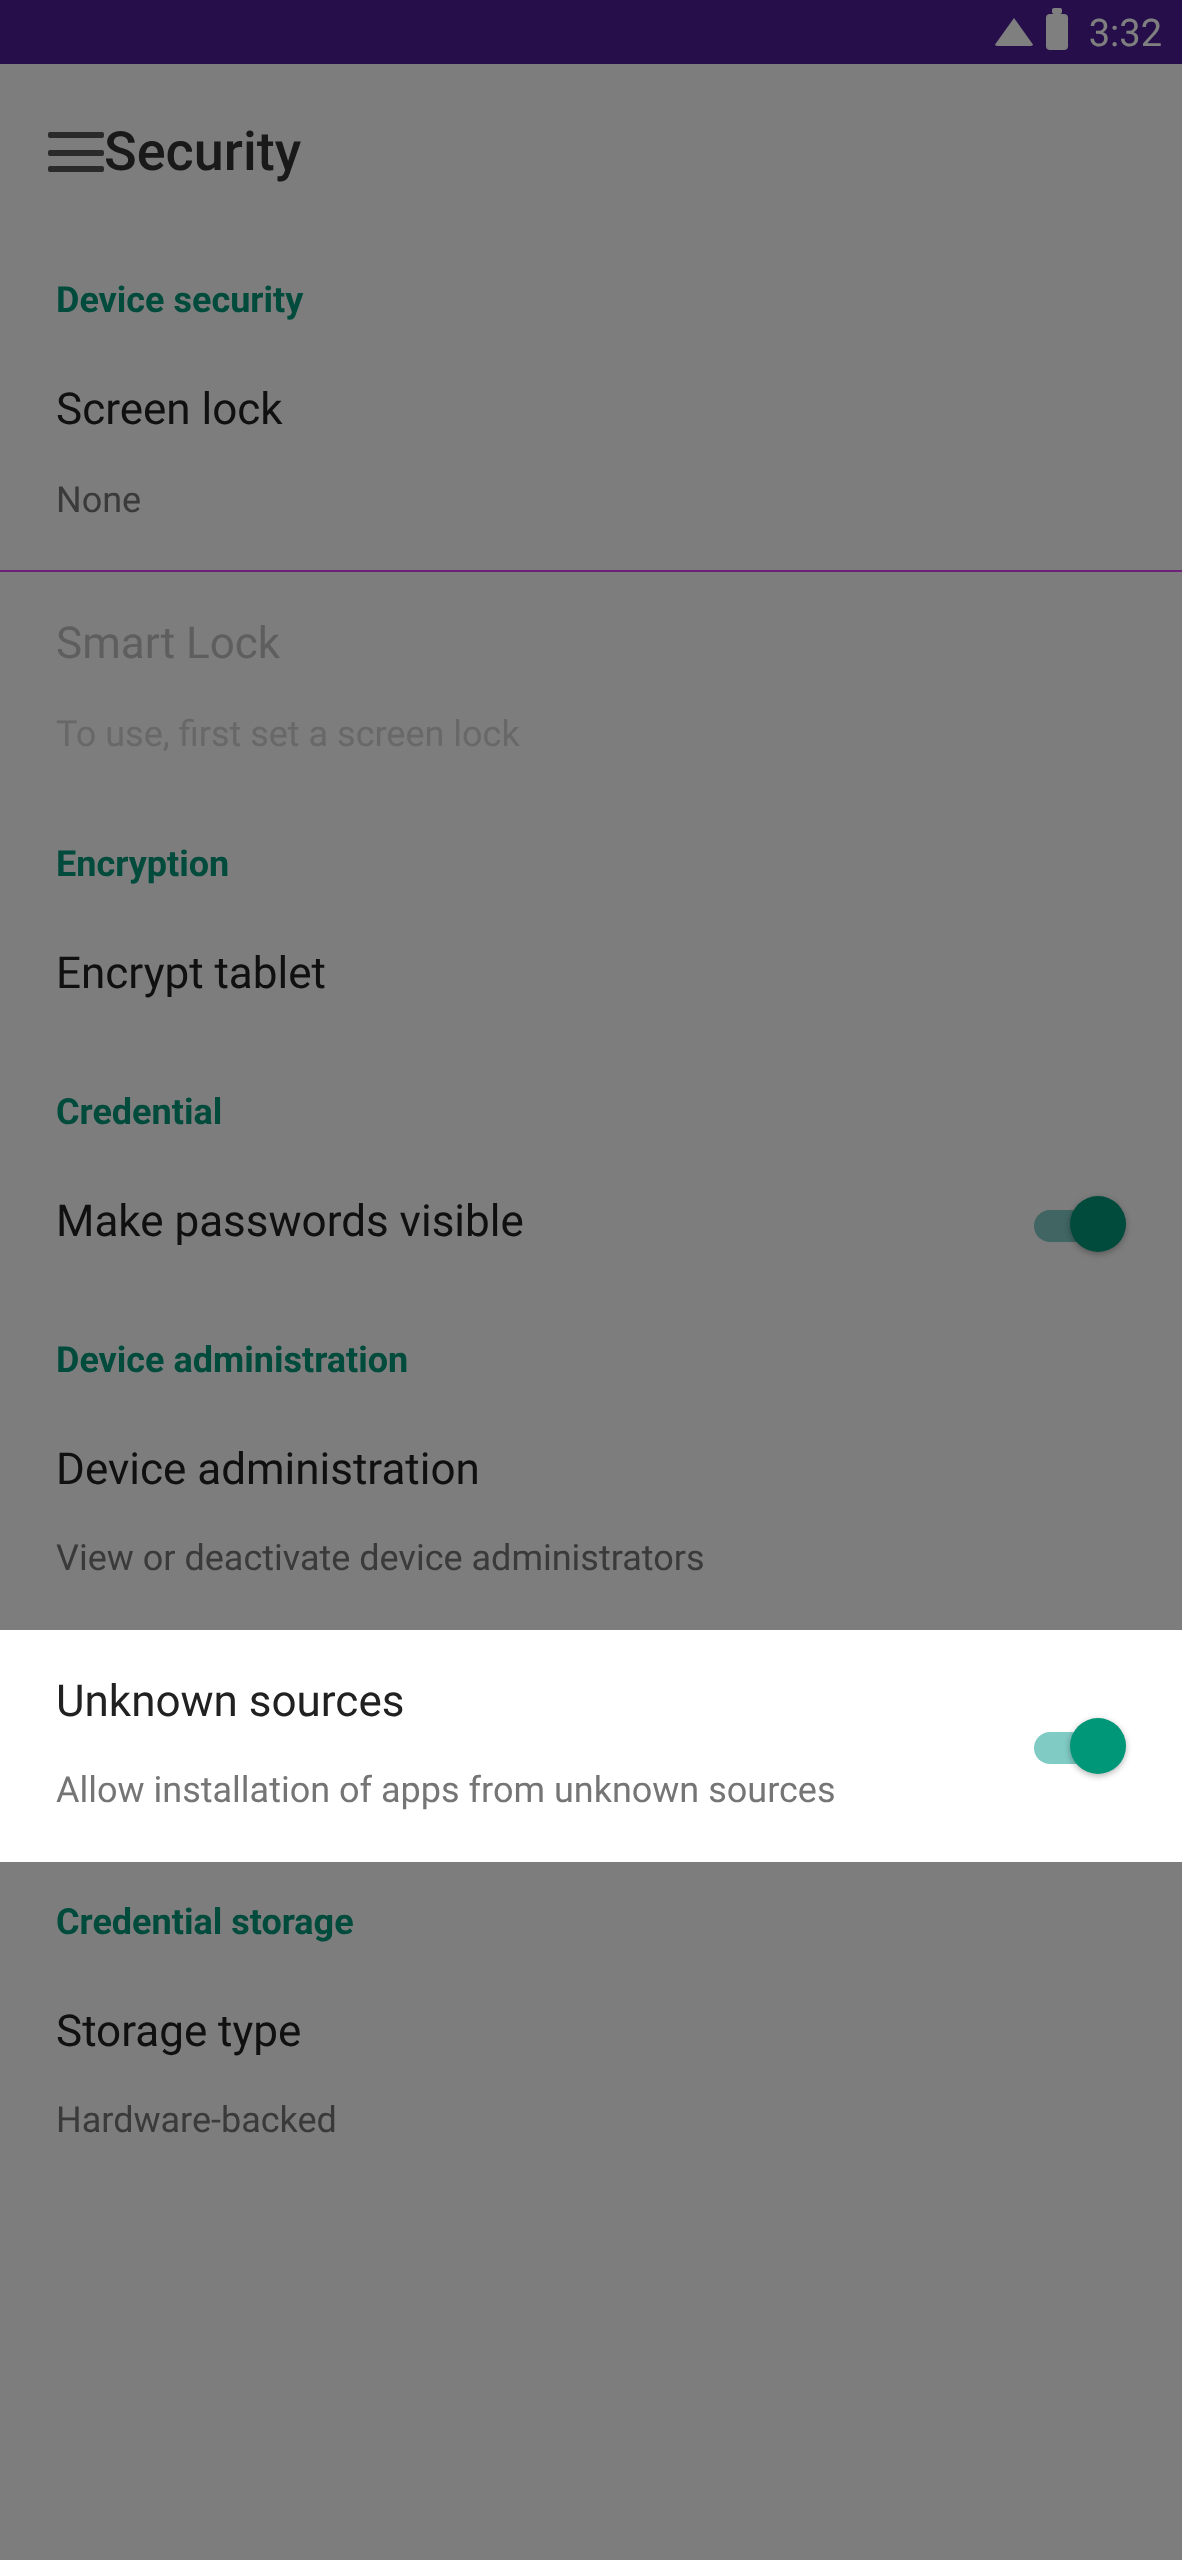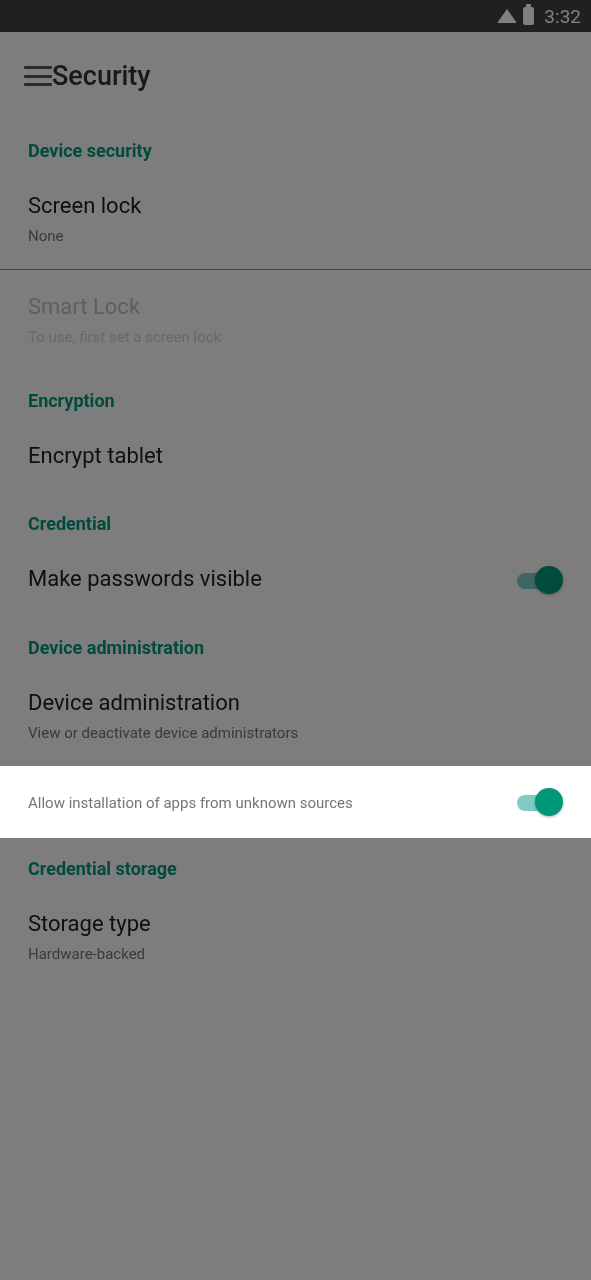--- a/index.html
+++ b/index.html
@@ -6,21 +6,21 @@
     body {
       width: 591px;
       height: 1280px;
       font-family: Roboto, -apple-system, sans-serif;
       background: #fafafa;
       overflow: hidden;
       position: relative;
     }
     .status-bar {
       height: 32px;
-      background: #404040;
+      background: #4c1d95;
       display: flex;
       justify-content: flex-end;
       align-items: center;
       padding-right: 10px;
       gap: 6px;
       color: #fff;
     }
     .wifi-icon { width: 0; height: 0; border-left: 10px solid transparent; border-right: 10px solid transparent; border-bottom: 14px solid #fff; border-radius: 2px; }
     .battery-icon { width: 11px; height: 18px; background: #fff; border-radius: 2px; position: relative; }
     .battery-icon::before { content: ''; position: absolute; top: -3px; left: 3px; width: 5px; height: 3px; background: #fff; border-radius: 1px; }
@@ -52,21 +52,21 @@
     .setting-item {
       padding: 22px 28px;
       display: flex;
       align-items: center;
       justify-content: space-between;
       background: #fafafa;
     }
     .setting-item.bordered { border-bottom: 1px solid #d946ef; }
     .setting-text { flex: 1; padding-right: 20px; }
     .setting-title { font-size: 22px; color: #212121; font-weight: 400; line-height: 1.4; }
-    .setting-sub { font-size: 15px; color: #757575; margin-top: 4px; line-height: 1.4; }
+    .setting-sub { font-size: 18px; color: #757575; margin-top: 16px; line-height: 1.4; }
     .disabled .setting-title { color: #bdbdbd; }
     .disabled .setting-sub { color: #d0d0d0; }
     .toggle {
       position: relative;
       width: 46px;
       height: 28px;
     }
     .toggle-track {
       position: absolute;
       top: 7px;
@@ -164,20 +164,21 @@
   <div class="setting-item">
     <div class="setting-text">
       <div class="setting-title">Device administration</div>
       <div class="setting-sub">View or deactivate device administrators</div>
     </div>
   </div>
 
   <div class="highlighted-wrapper">
     <div class="setting-item highlighted">
       <div class="setting-text">
+        <div class="setting-title">Unknown sources</div>
         <div class="setting-sub">Allow installation of apps from unknown sources</div>
       </div>
       <div class="toggle">
         <div class="toggle-track"></div>
         <div class="toggle-thumb"></div>
       </div>
     </div>
   </div>
 
   <div class="section-header">Credential storage</div>

